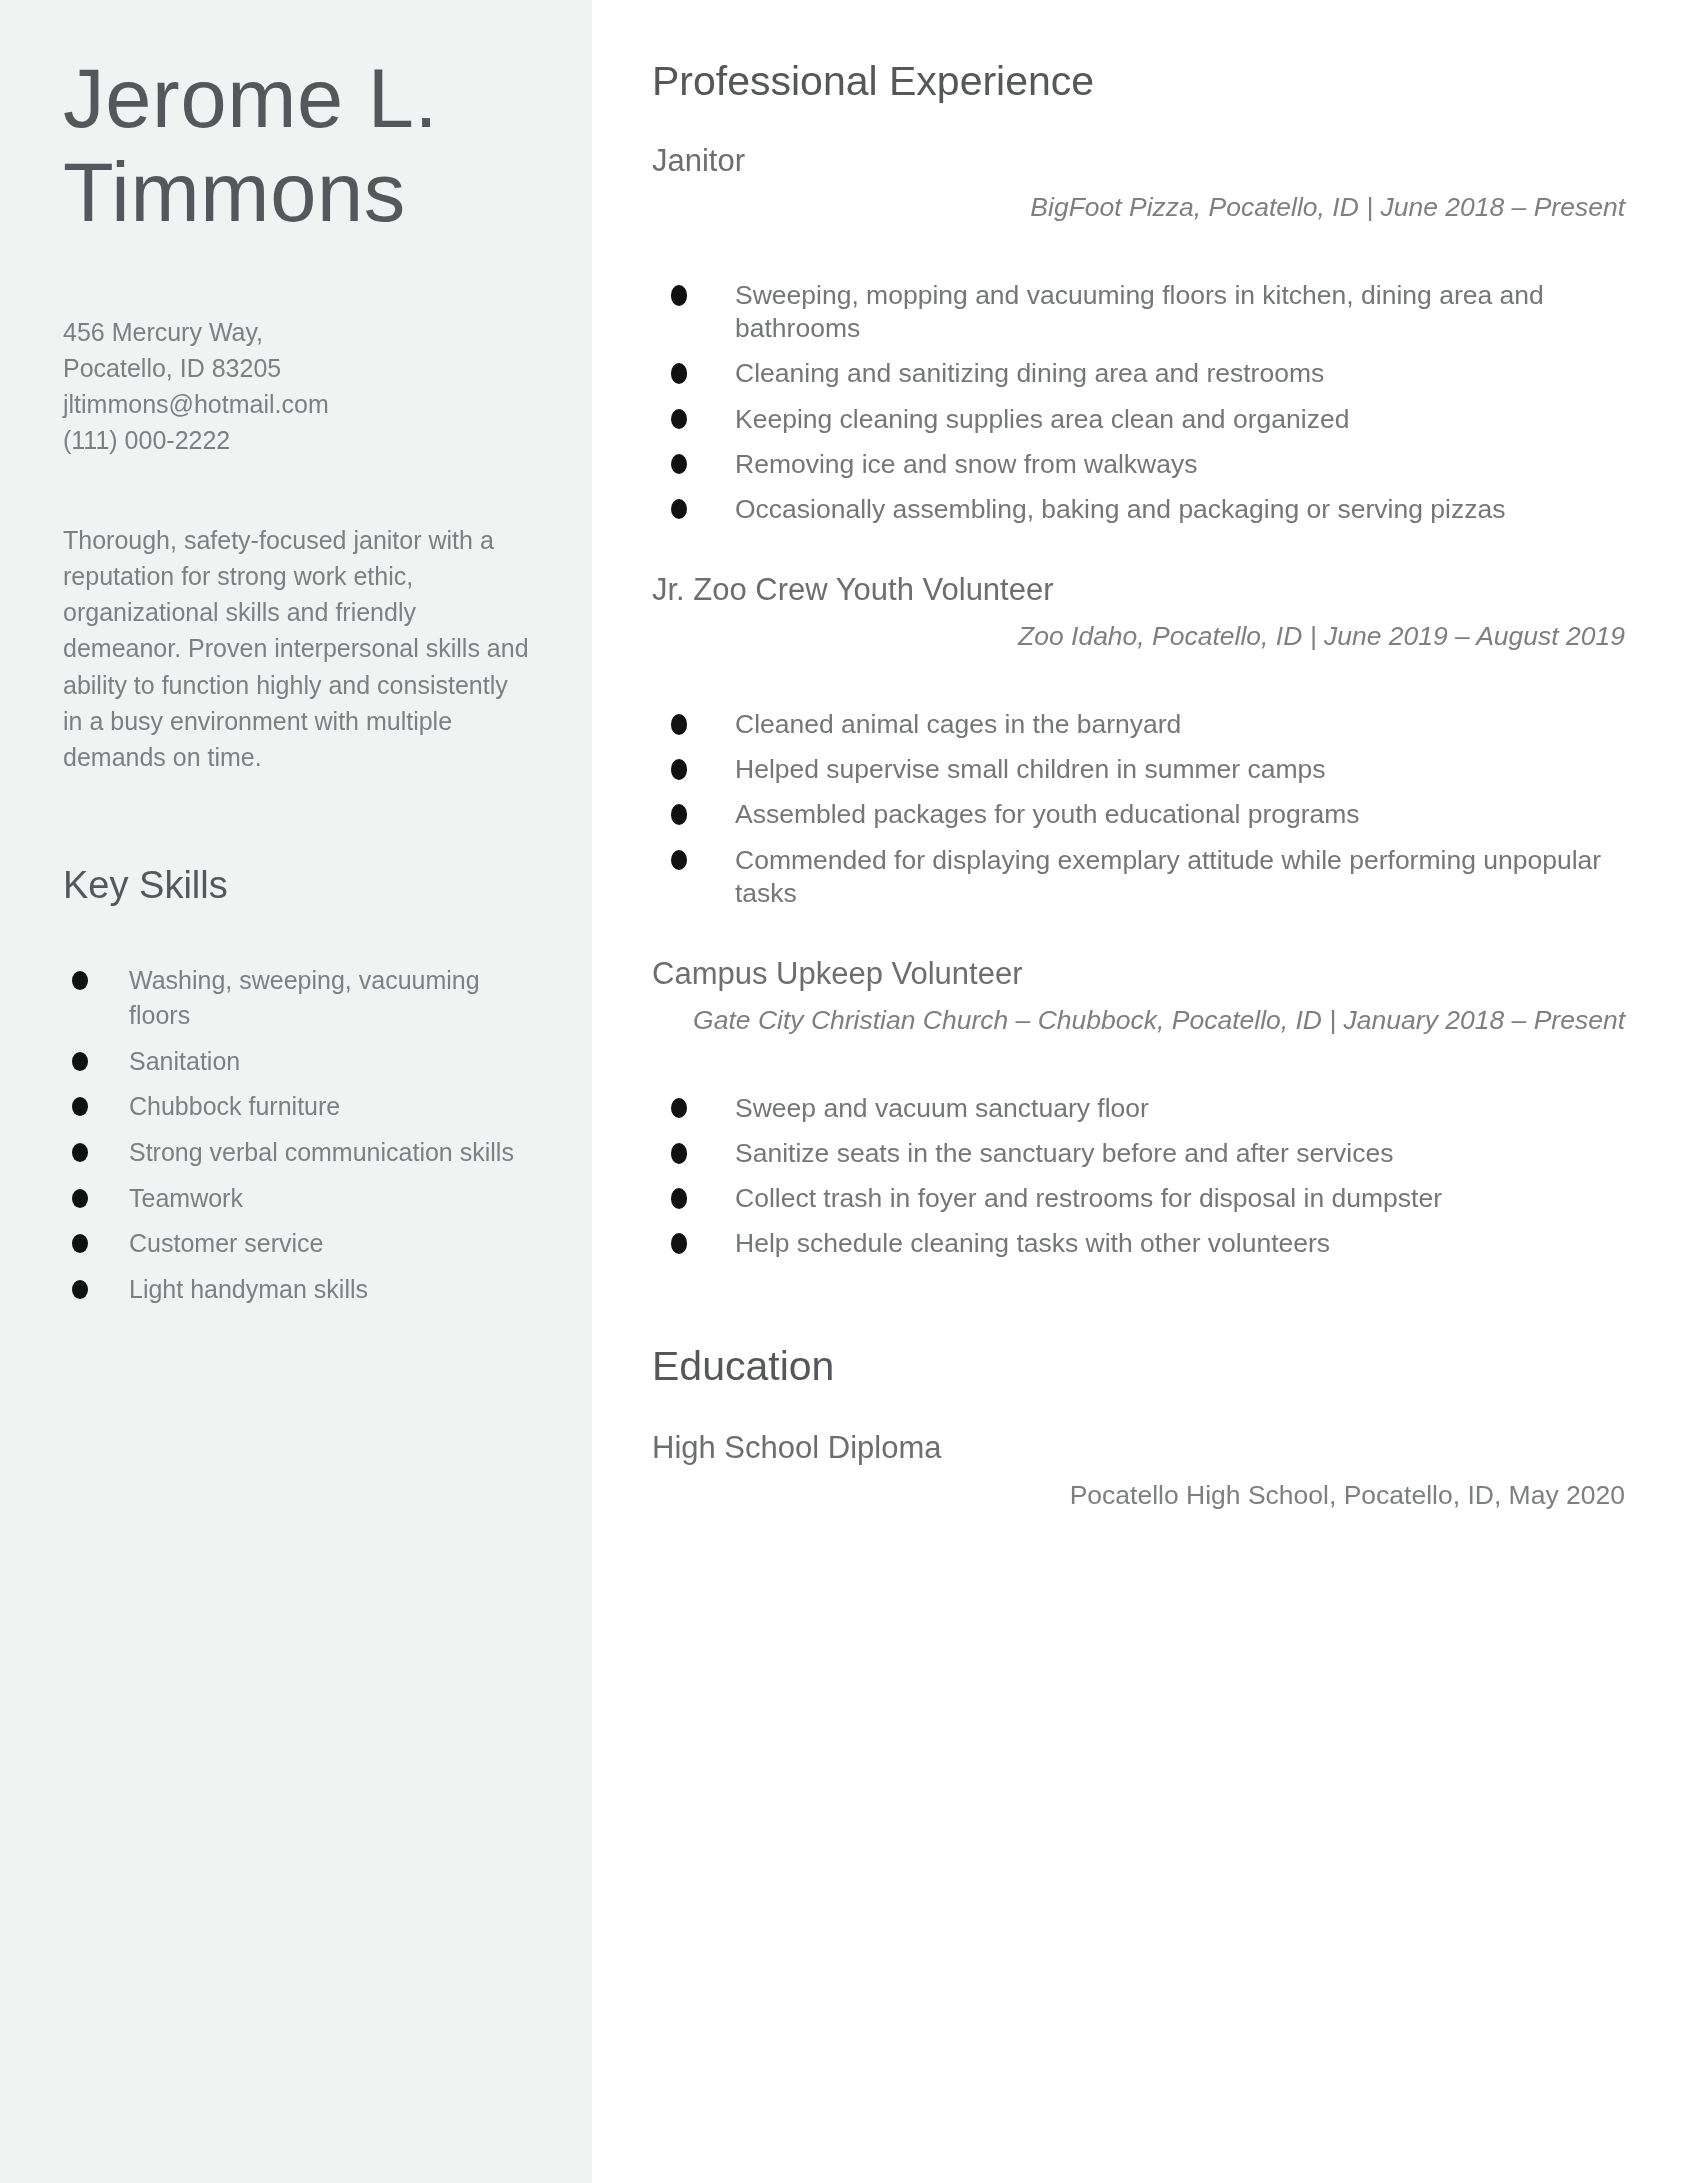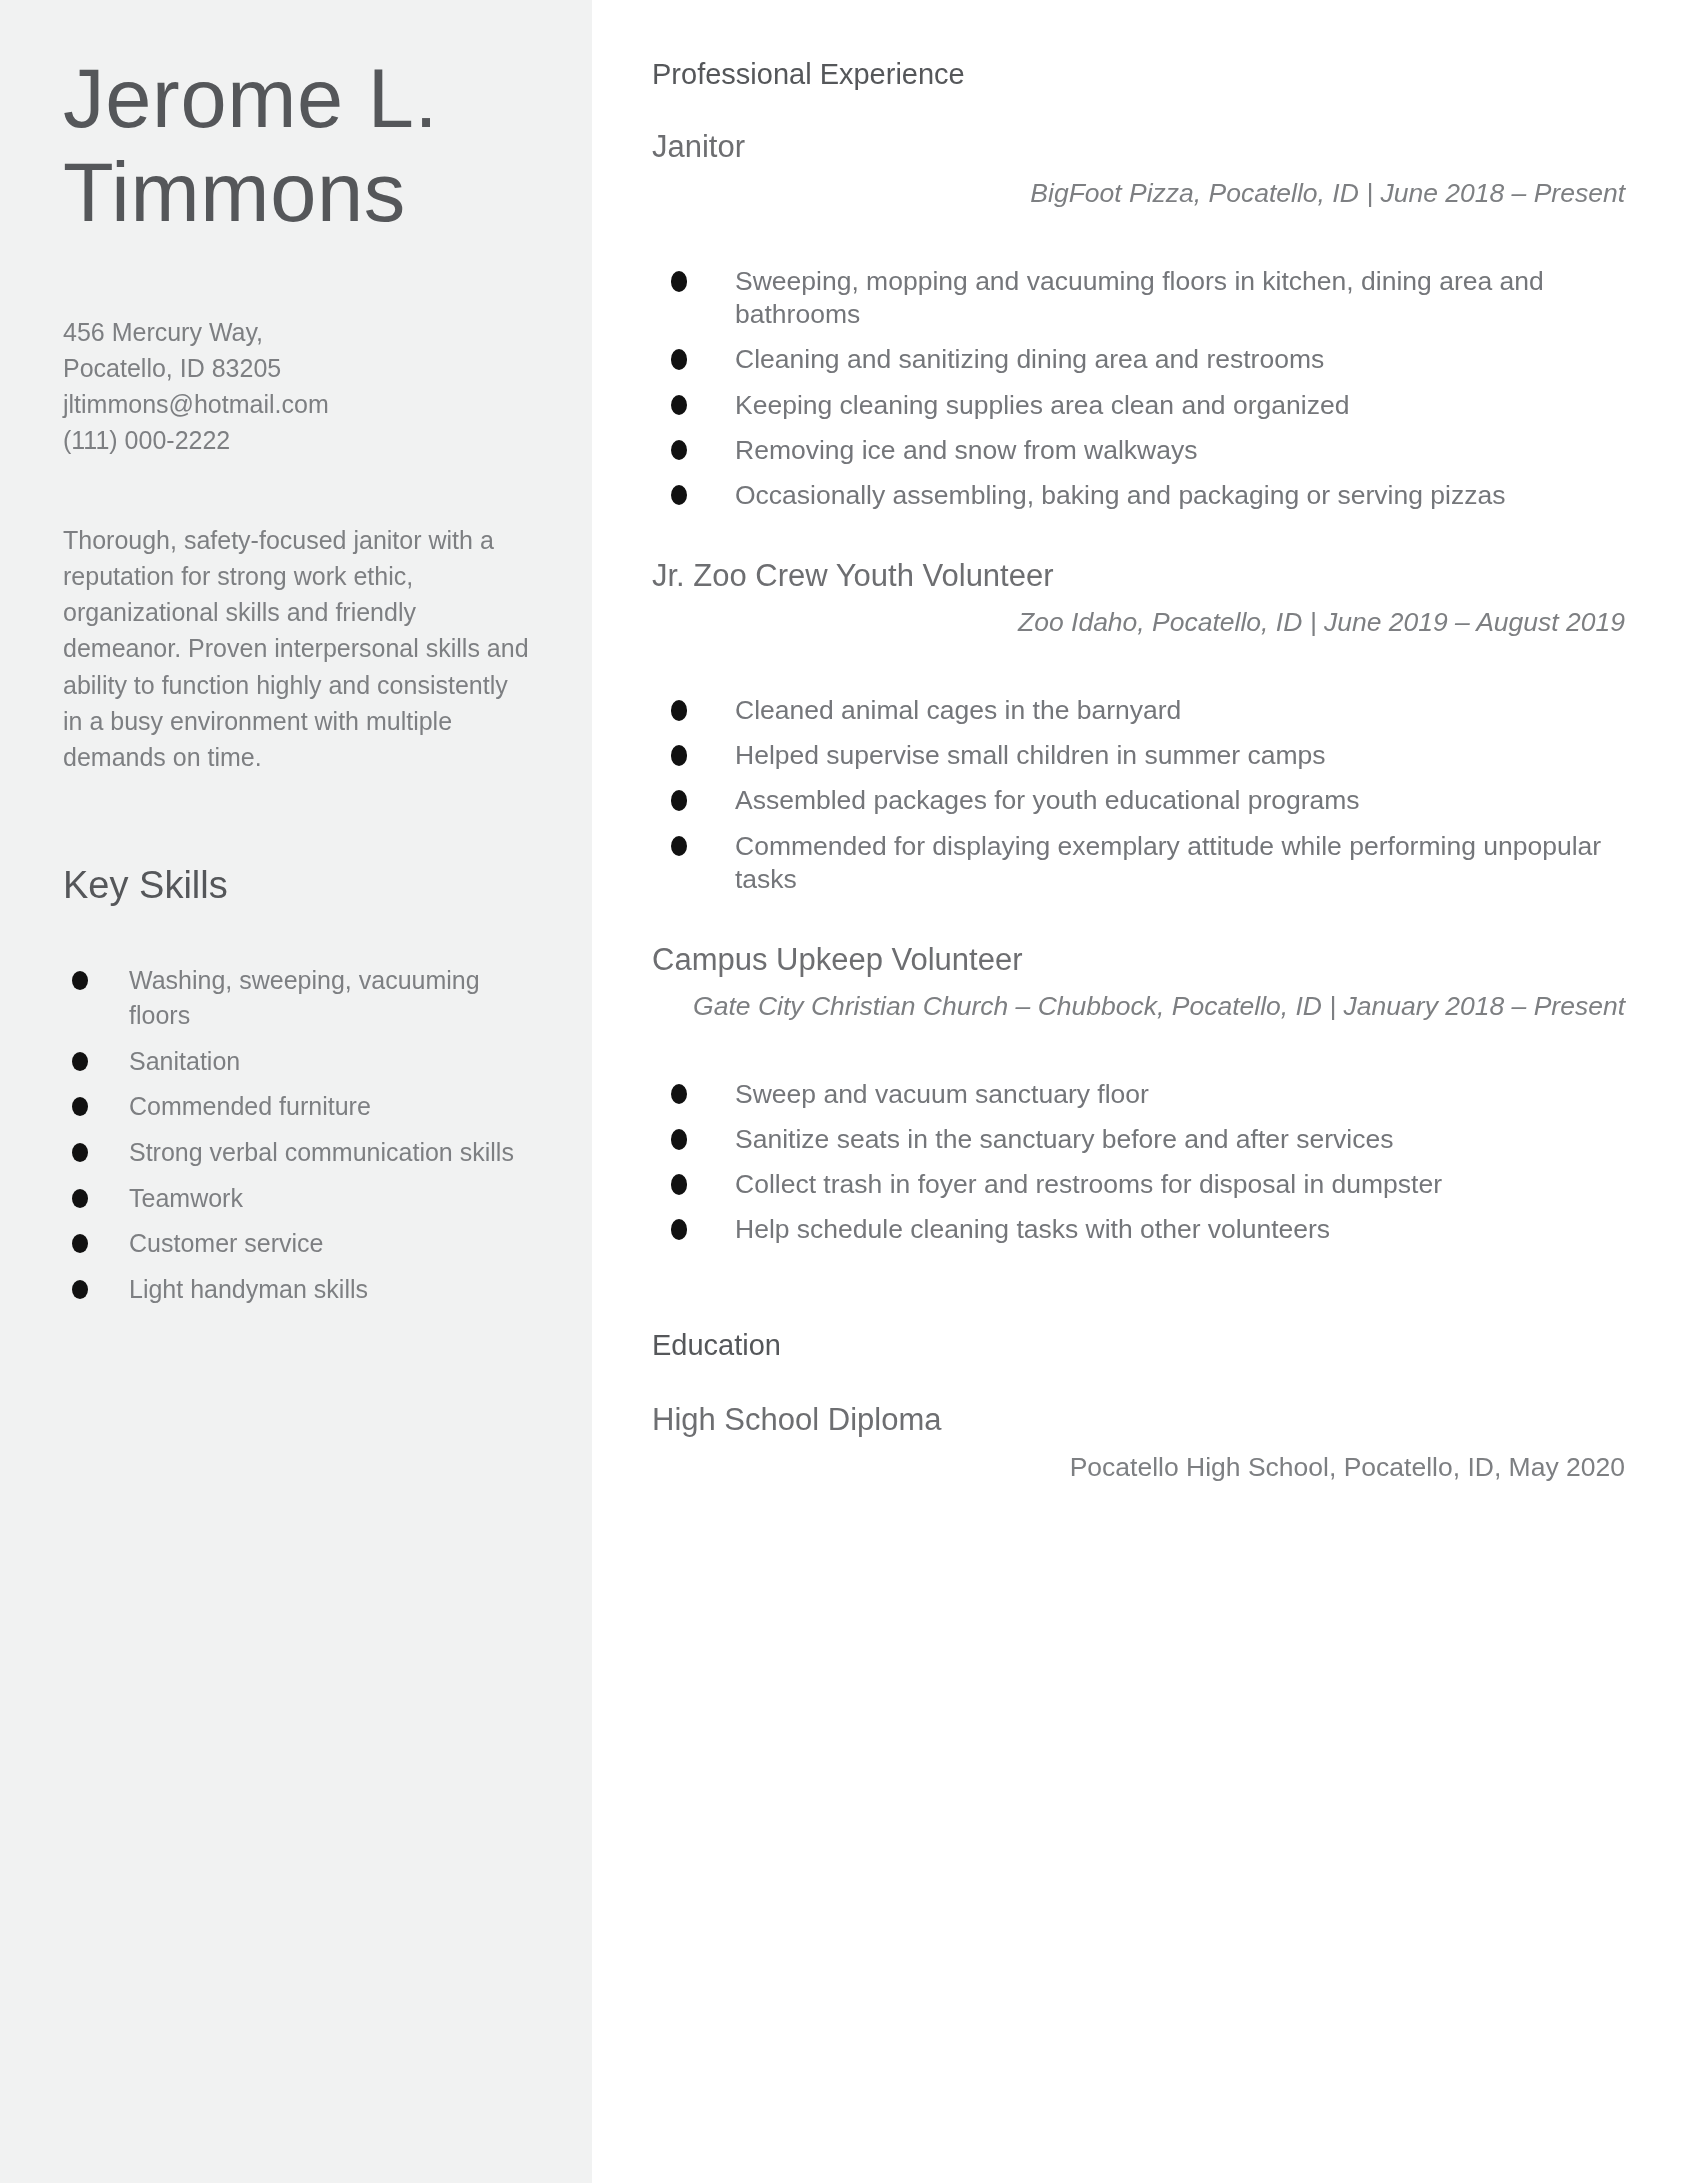--- a/index.html
+++ b/index.html
@@ -72,21 +72,21 @@
   
   .main {
     position: absolute;
     left: 652px; top: 0;
     width: 973px;
     box-sizing: border-box;
     padding-top: 58px;
   }
   .main-heading {
     margin: 0;
-    font-size: 29px;
+    font-size: 41px;
     font-weight: 400;
     color: #55575a;
   }
   .main-heading.education { margin-top: 83px; }
   .job { margin-top: 38px; }
   .job + .job { margin-top: 46px; }
   .job-title, .degree {
     margin: 0;
     font-size: 31px;
     font-weight: 400;
@@ -152,21 +152,21 @@
           <span>Washing, sweeping, vacuuming floors</span>
         </li>
 
         <li>
           <span class="bullet-dot"></span>
           <span>Sanitation</span>
         </li>
 
         <li>
           <span class="bullet-dot"></span>
-          <span>Commended furniture</span>
+          <span>Chubbock furniture</span>
         </li>
 
         <li>
           <span class="bullet-dot"></span>
           <span>Strong verbal communication skills</span>
         </li>
 
         <li>
           <span class="bullet-dot"></span>
           <span>Teamwork</span>

